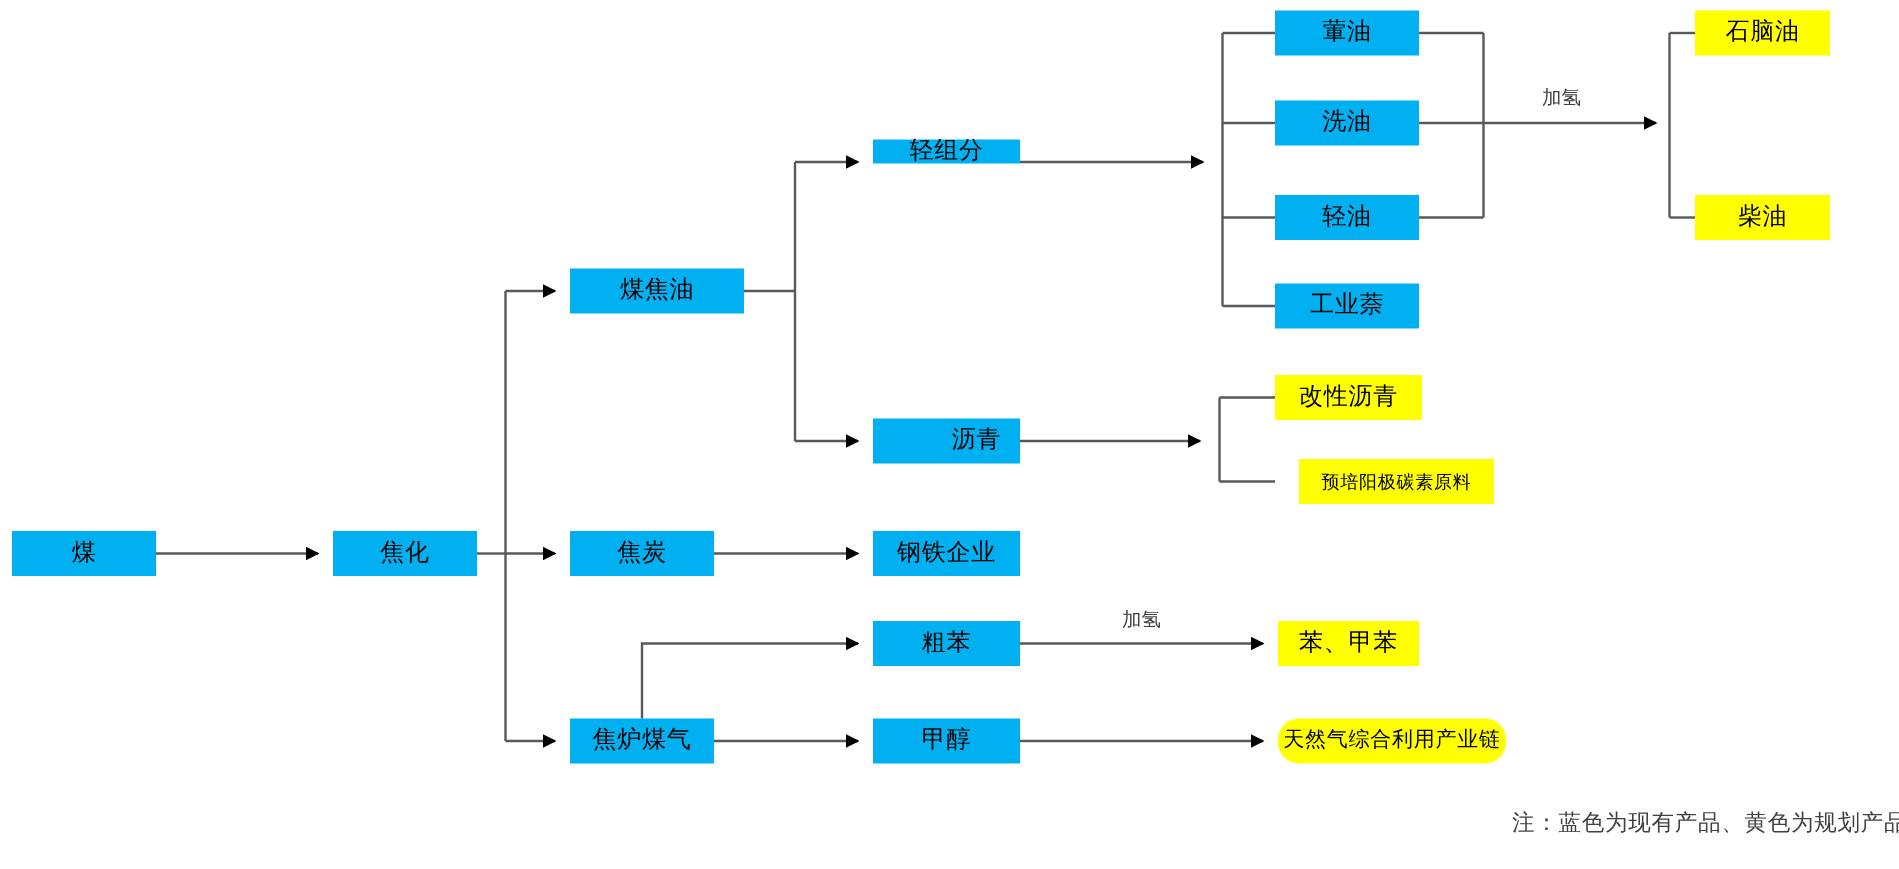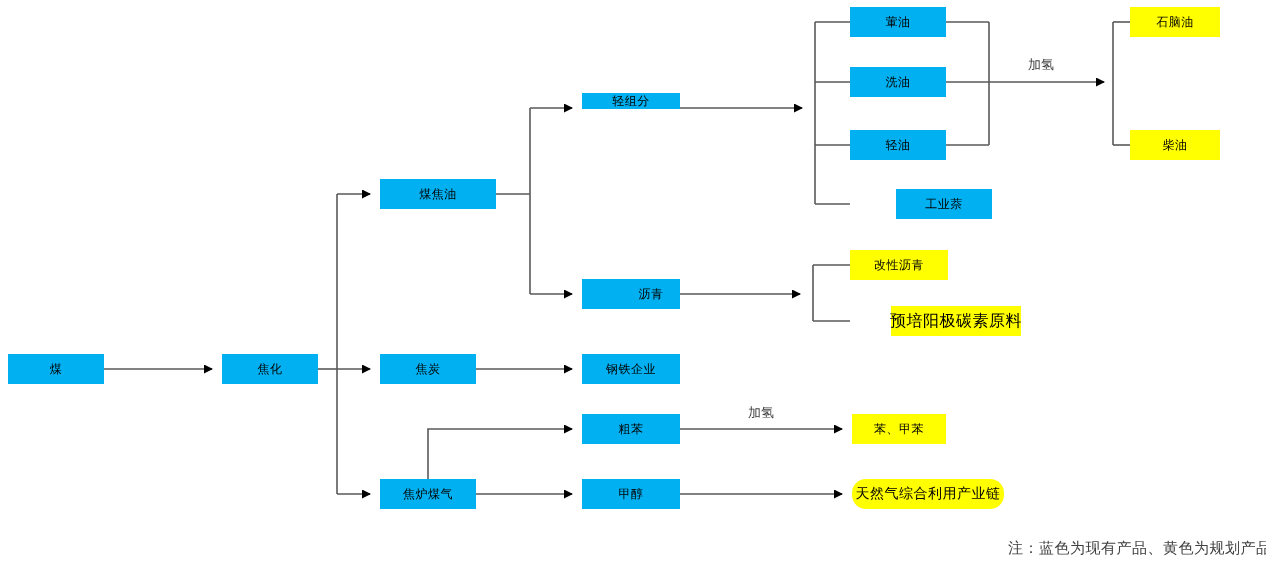--- a/index.html
+++ b/index.html
@@ -24,21 +24,21 @@
     height: 579px;
     pointer-events: none;
   }
   .node {
     position: absolute;
     box-sizing: border-box;
     display: flex;
     align-items: center;
     justify-content: center;
     color: #000000;
-    font-size: 12px;
+    font-size: 16px;
     line-height: 1;
     white-space: nowrap;
     letter-spacing: 0.5px;
   }
   .node.blue {
     background: #00B0F0;
   }
   .node.yellow {
     background: #FFFF00;
   }
@@ -126,23 +126,23 @@
   <div class="node blue" style="left:380px;top:354px;width:96px;height:30px;">焦炭</div>
   <div class="node blue" style="left:380px;top:479px;width:96px;height:30px;">焦炉煤气</div>
   <div class="node blue" style="left:582px;top:93px;width:98px;height:16px;">轻组分</div>
   <div class="node blue" style="left:582px;top:279px;width:98px;height:30px;padding-left:40px;">沥青</div>
   <div class="node blue" style="left:582px;top:354px;width:98px;height:30px;">钢铁企业</div>
   <div class="node blue" style="left:582px;top:414px;width:98px;height:30px;">粗苯</div>
   <div class="node blue" style="left:582px;top:479px;width:98px;height:30px;">甲醇</div>
   <div class="node blue" style="left:850px;top:7px;width:96px;height:30px;">葷油</div>
   <div class="node blue" style="left:850px;top:67px;width:96px;height:30px;">洗油</div>
   <div class="node blue" style="left:850px;top:130px;width:96px;height:30px;">轻油</div>
-  <div class="node blue" style="left:896px;top:189px;width:96px;height:30px;">工业萘</div>
+  <div class="node blue" style="left:850px;top:189px;width:96px;height:30px;">工业萘</div>
   <div class="node yellow" style="left:850px;top:250px;width:98px;height:30px;">改性沥青</div>
-  <div class="node yellow" style="left:891px;top:306px;width:130px;height:30px;font-size:16px;">预培阳极碳素原料</div>
+  <div class="node yellow" style="left:866px;top:306px;width:130px;height:30px;font-size:12px;">预培阳极碳素原料</div>
   <div class="node yellow" style="left:852px;top:414px;width:94px;height:30px;">苯、甲苯</div>
   <div class="node yellow" style="left:852px;top:479px;width:152px;height:30px;font-size:14px;border-radius:14px;">天然气综合利用产业链</div>
   <div class="node yellow" style="left:1130px;top:7px;width:90px;height:30px;">石脑油</div>
   <div class="node yellow" style="left:1130px;top:130px;width:90px;height:30px;">柴油</div>
 
   <div class="edge-label" style="left:1028px;top:58px;">加氢</div>
   <div class="edge-label" style="left:748px;top:406px;">加氢</div>
 
   <div id="legend-note" style="left:1008px;top:539px;">注：蓝色为现有产品、黄色为规划产品</div>
 

